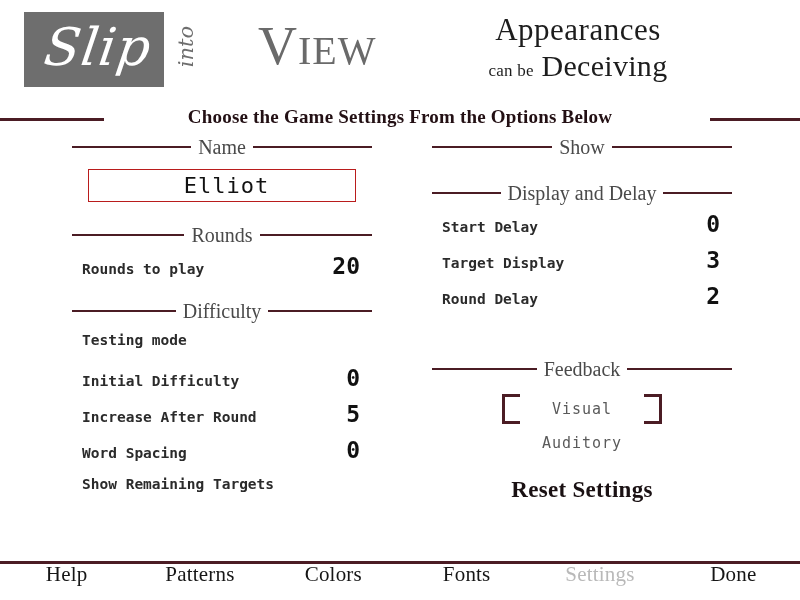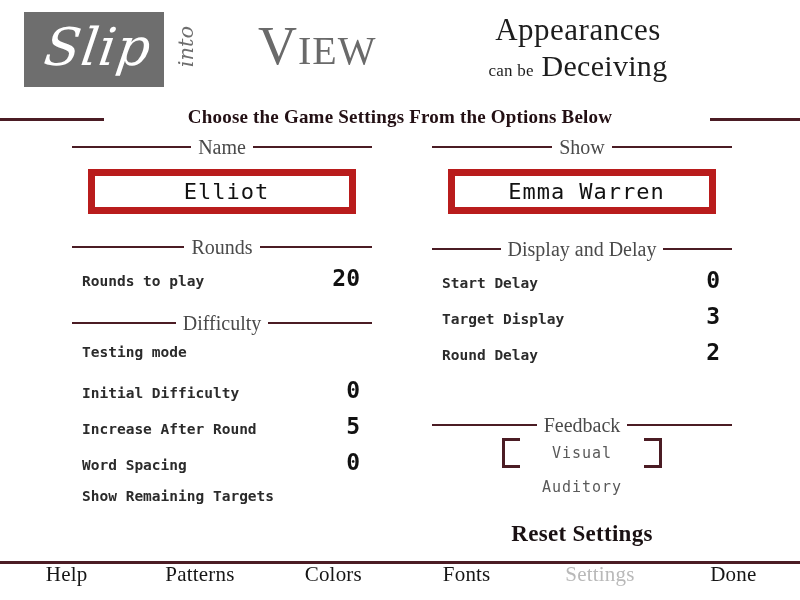--- a/index.html
+++ b/index.html
@@ -159,21 +159,21 @@
     font-family: "Liberation Serif", serif;
     font-size: 20px;
     line-height: 20px;
     color: #4a4a4a;
     white-space: nowrap;
   }
 
   .field-box {
     margin: 11px 16px 0 16px;
     height: 31px;
-    border: 7px solid #b91c1c;
+    border: 1px solid #b91c1c;
     background: #ffffff;
     display: flex;
     align-items: center;
     justify-content: center;
     padding-left: 9px;
   }
   .field-value {
     font-family: "DejaVu Sans Mono", monospace;
     font-size: 22px;
     line-height: 24px;
@@ -199,21 +199,21 @@
   }
   .row-value {
     font-family: "DejaVu Sans Mono", monospace;
     font-weight: bold;
     font-size: 23px;
     line-height: 24px;
     color: #111111;
   }
 
   
-  .feedback-wrap { margin-top: 0; }
+  .feedback-wrap { margin-top: 12px; }
   .fb-option {
     position: relative;
     height: 34px;
     display: flex;
     align-items: center;
     justify-content: center;
   }
   .fb-label {
     font-family: "DejaVu Sans Mono", monospace;
     font-size: 15px;
@@ -347,23 +347,20 @@
     </div>
   </div>
 </div>
 
 <div class="col col-right">
 
   <div class="legend">
     <span class="ln"></span>
     <span class="lbl">Show</span>
     <span class="ln"></span>
-  </div>
-  <div class="field-box">
-    <span class="field-value">Emma Warren</span>
   </div>
 
   <div class="legend" style="margin-top:24px">
     <span class="ln"></span>
     <span class="lbl">Display and Delay</span>
     <span class="ln"></span>
   </div>
   <div class="rows">
     <div class="row">
       <span class="row-label">Start Delay</span>

